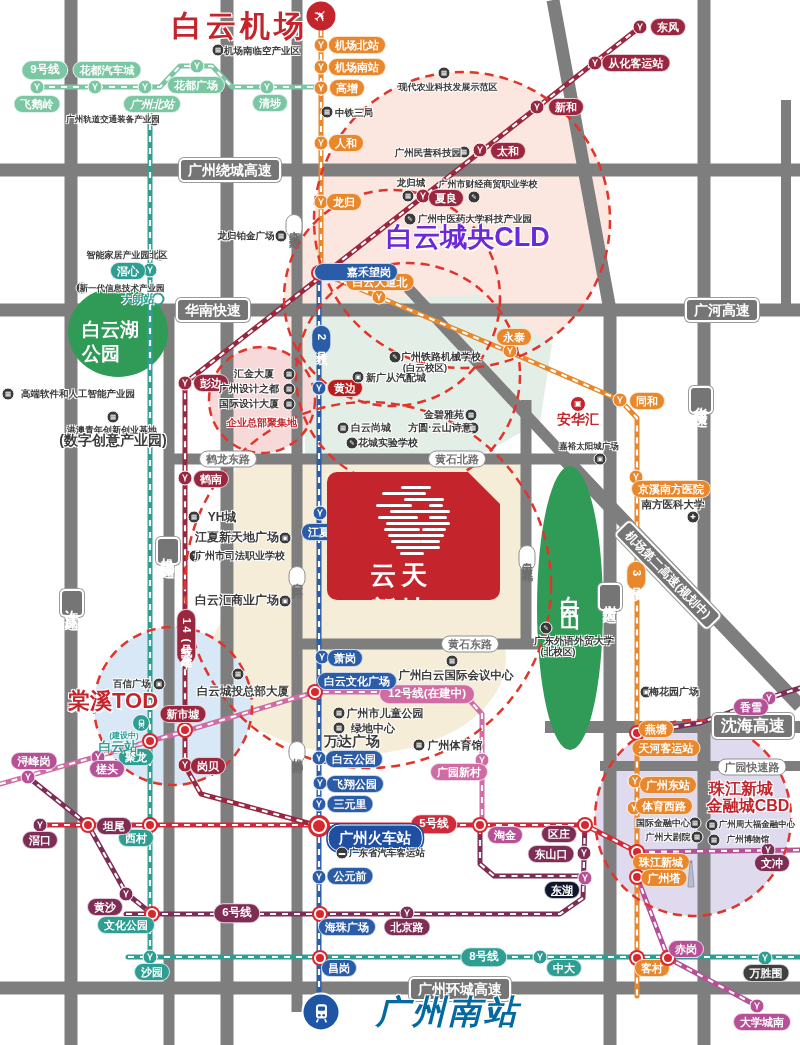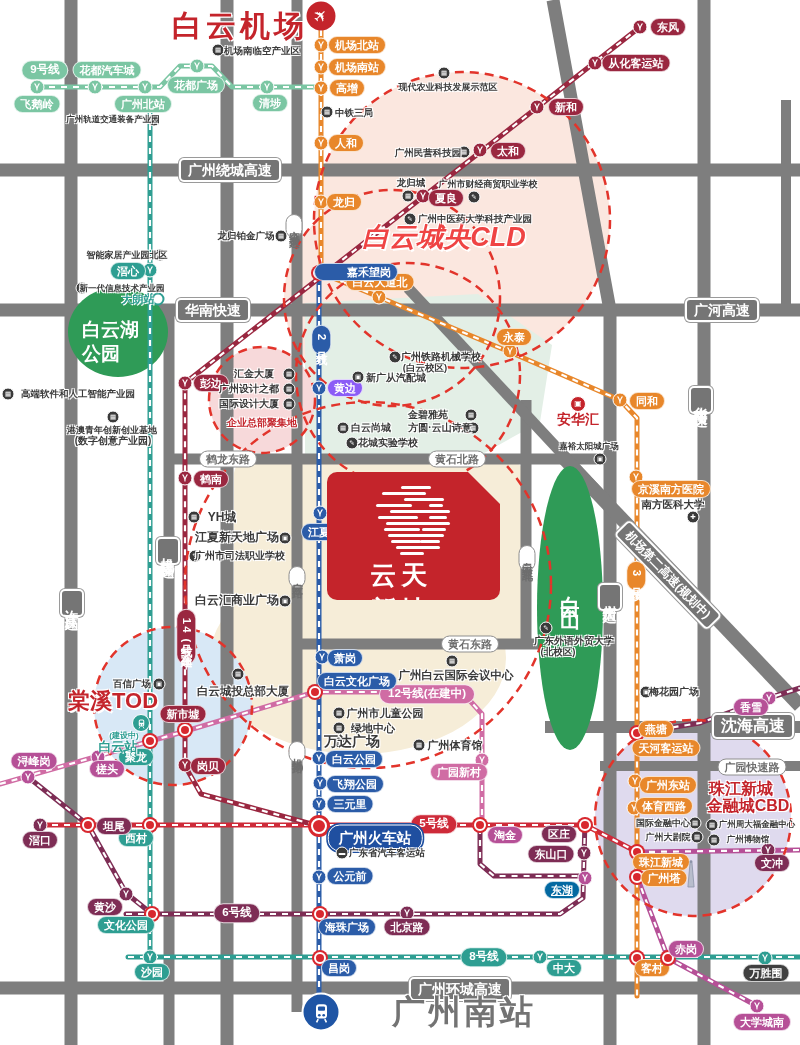--- a/index.html
+++ b/index.html
@@ -131,21 +131,21 @@
       <svg viewBox="0 0 10 10" width="9" height="9">
         <path d="M1.6 1 C3.1 3.8 4.3 4.3 4.45 8.8 L5.55 8.8 C5.7 4.3 6.9 3.8 8.4 1 L6.7 1 C5.9 2.7 5.4 3.3 5 4.7 C4.6 3.3 4.1 2.7 3.3 1 Z" fill="#fff"></path>
       </svg>
     </div>
     <div class="abs pill" style="left: 107px; top: 70px; background: rgb(123, 198, 163);">花都汽车城</div>
     <div class="abs icn" style="left: 145px; top: 87px; width: 13px; height: 13px; background: rgb(123, 198, 163); border: 1px solid rgb(255, 255, 255);">
       <svg viewBox="0 0 10 10" width="9" height="9">
         <path d="M1.6 1 C3.1 3.8 4.3 4.3 4.45 8.8 L5.55 8.8 C5.7 4.3 6.9 3.8 8.4 1 L6.7 1 C5.9 2.7 5.4 3.3 5 4.7 C4.6 3.3 4.1 2.7 3.3 1 Z" fill="#fff"></path>
       </svg>
     </div>
-    <div class="abs pill" style="left: 143px; top: 104px; background: rgb(123, 198, 163);">广州北站</div>
+    <div class="abs pill" style="left: 152px; top: 104px; background: rgb(123, 198, 163); font-style: italic;">广州北站</div>
     <div class="abs icn" style="left: 197px; top: 66px; width: 13px; height: 13px; background: rgb(123, 198, 163); border: 1px solid rgb(255, 255, 255);">
       <svg viewBox="0 0 10 10" width="9" height="9">
         <path d="M1.6 1 C3.1 3.8 4.3 4.3 4.45 8.8 L5.55 8.8 C5.7 4.3 6.9 3.8 8.4 1 L6.7 1 C5.9 2.7 5.4 3.3 5 4.7 C4.6 3.3 4.1 2.7 3.3 1 Z" fill="#fff"></path>
       </svg>
     </div>
     <div class="abs pill" style="left: 196px; top: 85px; background: rgb(123, 198, 163);">花都广场</div>
     <div class="abs icn" style="left: 267px; top: 87px; width: 13px; height: 13px; background: rgb(123, 198, 163); border: 1px solid rgb(255, 255, 255);">
       <svg viewBox="0 0 10 10" width="9" height="9">
         <path d="M1.6 1 C3.1 3.8 4.3 4.3 4.45 8.8 L5.55 8.8 C5.7 4.3 6.9 3.8 8.4 1 L6.7 1 C5.9 2.7 5.4 3.3 5 4.7 C4.6 3.3 4.1 2.7 3.3 1 Z" fill="#fff"></path>
       </svg>
@@ -292,21 +292,21 @@
     <div class="abs pill" style="left: 208px; top: 766px; background: rgb(154, 39, 64);">岗贝</div>
     <div class="abs icn" style="left: 319px; top: 273px; width: 16px; height: 16px; background: rgb(216, 40, 47);">
       <div style="width: 8px; height: 8px; border-radius: 50%; background: rgb(216, 40, 47); border: 2.5px solid rgb(255, 255, 255);"></div>
     </div>
     <div class="abs pill" style="left: 356px; top: 272px; background: rgb(43, 92, 168); padding-left: 32px;">嘉禾望岗</div>
     <div class="abs icn" style="left: 319px; top: 388px; width: 13px; height: 13px; background: rgb(43, 92, 168); border: 1px solid rgb(255, 255, 255);">
       <svg viewBox="0 0 10 10" width="9" height="9">
         <path d="M1.6 1 C3.1 3.8 4.3 4.3 4.45 8.8 L5.55 8.8 C5.7 4.3 6.9 3.8 8.4 1 L6.7 1 C5.9 2.7 5.4 3.3 5 4.7 C4.6 3.3 4.1 2.7 3.3 1 Z" fill="#fff"></path>
       </svg>
     </div>
-    <div class="abs pill" style="left: 345px; top: 388px; background: #8b5cf6;">黄边</div>
+    <div class="abs pill" style="left: 345px; top: 388px; background: #b91c1c;">黄边</div>
     <div class="abs icn" style="left: 320px; top: 513px; width: 13px; height: 13px; background: rgb(43, 92, 168); border: 1px solid rgb(255, 255, 255);">
       <svg viewBox="0 0 10 10" width="9" height="9">
         <path d="M1.6 1 C3.1 3.8 4.3 4.3 4.45 8.8 L5.55 8.8 C5.7 4.3 6.9 3.8 8.4 1 L6.7 1 C5.9 2.7 5.4 3.3 5 4.7 C4.6 3.3 4.1 2.7 3.3 1 Z" fill="#fff"></path>
       </svg>
     </div>
     <div class="abs pill" style="left: 319px; top: 532px; background: rgb(43, 92, 168);">江夏</div>
     <div class="abs icn" style="left: 322px; top: 657px; width: 13px; height: 13px; background: rgb(43, 92, 168); border: 1px solid rgb(255, 255, 255);">
       <svg viewBox="0 0 10 10" width="9" height="9">
         <path d="M1.6 1 C3.1 3.8 4.3 4.3 4.45 8.8 L5.55 8.8 C5.7 4.3 6.9 3.8 8.4 1 L6.7 1 C5.9 2.7 5.4 3.3 5 4.7 C4.6 3.3 4.1 2.7 3.3 1 Z" fill="#fff"></path>
       </svg>
@@ -424,21 +424,21 @@
       <svg viewBox="0 0 10 10" width="9" height="9">
         <path d="M1.6 1 C3.1 3.8 4.3 4.3 4.45 8.8 L5.55 8.8 C5.7 4.3 6.9 3.8 8.4 1 L6.7 1 C5.9 2.7 5.4 3.3 5 4.7 C4.6 3.3 4.1 2.7 3.3 1 Z" fill="#fff"></path>
       </svg>
     </div>
     <div class="abs pill" style="left: 551px; top: 854px; background: rgb(126, 45, 85);">东山口</div>
     <div class="abs icn" style="left: 585px; top: 878px; width: 13px; height: 13px; background: rgb(182, 80, 151); border: 1px solid rgb(255, 255, 255);">
       <svg viewBox="0 0 10 10" width="9" height="9">
         <path d="M1.6 1 C3.1 3.8 4.3 4.3 4.45 8.8 L5.55 8.8 C5.7 4.3 6.9 3.8 8.4 1 L6.7 1 C5.9 2.7 5.4 3.3 5 4.7 C4.6 3.3 4.1 2.7 3.3 1 Z" fill="#fff"></path>
       </svg>
     </div>
-    <div class="abs pill" style="left: 562px; top: 890px; background: #0369a1; text-decoration: underline;">东湖</div>
+    <div class="abs pill" style="left: 562px; top: 890px; background: #0f172a; text-decoration: underline;">东湖</div>
     <div class="abs icn" style="left: 585px; top: 825px; width: 16px; height: 16px; background: rgb(216, 40, 47);">
       <div style="width: 8px; height: 8px; border-radius: 50%; background: rgb(216, 40, 47); border: 2.5px solid rgb(255, 255, 255);"></div>
     </div>
     <div class="abs pill" style="left: 559px; top: 834px; background: rgb(126, 45, 85);">区庄</div>
     <div class="abs icn" style="left: 480px; top: 825px; width: 16px; height: 16px; background: rgb(216, 40, 47);">
       <div style="width: 8px; height: 8px; border-radius: 50%; background: rgb(216, 40, 47); border: 2.5px solid rgb(255, 255, 255);"></div>
     </div>
     <div class="abs pill" style="left: 505px; top: 835px; background: rgb(182, 80, 151);">淘金</div>
     <div class="abs icn" style="left: 482px; top: 760px; width: 13px; height: 13px; background: rgb(208, 108, 164); border: 1px solid rgb(255, 255, 255);">
       <svg viewBox="0 0 10 10" width="9" height="9">
@@ -481,26 +481,26 @@
     <div class="abs" style="left: 375px; top: 838px; background: rgb(31, 79, 160); color: rgb(255, 255, 255); font-weight: bold; font-size: 14.5px; padding: 3px 10px; border-radius: 12px; border: 1.5px solid rgb(255, 255, 255); box-shadow: rgb(31, 79, 160) 0px 0px 0px 1.5px;">广州火车站</div>
     <div class="abs icn" style="left: 321px; top: 1012px; width: 35px; height: 35px; background: rgb(31, 85, 165); border: 2px solid rgb(255, 255, 255);">
       <svg viewBox="0 0 20 20" width="22" height="22">
         <rect x="5" y="2.5" width="10" height="13" rx="3" fill="#fff"></rect>
         <rect x="6.8" y="4.5" width="6.4" height="4" rx="1" fill="#1f55a5"></rect>
         <circle cx="8" cy="12.5" r="1.2" fill="#1f55a5"></circle>
         <circle cx="12" cy="12.5" r="1.2" fill="#1f55a5"></circle>
         <path d="M7 16 L5.5 19 M13 16 L14.5 19" stroke="#fff" stroke-width="1.5"></path>
       </svg>
     </div>
-    <div class="abs title" style="left: 464px; top: 1012px; color: #737373; font-size: 33px; letter-spacing: 3px;">广州南站</div>
+    <div class="abs title" style="left: 448px; top: 1012px; color: #0369a1; font-size: 33px; letter-spacing: 3px; font-style: italic;">广州南站</div>
     <div class="abs icn" style="left: 321px; top: 16px; width: 29px; height: 29px; background: rgb(196, 36, 43);">
       <span style="color:#fff;font-size:17px;transform:rotate(-45deg)">✈</span>
     </div>
     <div class="abs title" style="left: 240px; top: 26px; color: rgb(196, 36, 43); font-size: 30px; letter-spacing: 4px;">白云机场</div>
-    <div class="abs title" style="left: 444px; top: 237px; color: #ef4444; font-size: 27px; font-style: italic;">白云城央CLD</div>
+    <div class="abs title" style="left: 468px; top: 237px; color: #6d28d9; font-size: 27px;">白云城央CLD</div>
     <div class="abs title" style="left: 113px; top: 701px; color: rgb(196, 36, 43); font-size: 22px;">棠溪TOD</div>
     <div class="abs title" style="left: 741px; top: 789px; color: rgb(196, 36, 43); font-size: 16px;">珠江新城</div>
     <div class="abs title" style="left: 748px; top: 806px; color: rgb(196, 36, 43); font-size: 16px;">金融城CBD</div>
     <div class="ylogo" style="left: 327px; top: 472px; width: 173px; height: 128px; clip-path: polygon(0px 0px, 141px 0px, 173px 32px, 173px 128px, 0px 128px);">
       <div class="bar" style="top: 14px; left: 73.5px; width: 30px;"></div>
       <div class="bar" style="top: 20px; left: 54.5px; width: 44px;"></div>
       <div class="bar" style="top: 26px; left: 76.5px; width: 40px;"></div>
       <div class="bar" style="top: 32px; left: 48.5px; width: 36px;"></div>
       <div class="bar" style="top: 32px; left: 101.5px; width: 14px;"></div>
       <div class="bar" style="top: 38px; left: 62.5px; width: 60px;"></div>
@@ -561,21 +561,21 @@
     </div>
     <div class="abs lmk" style="left: 122px; top: 289px; font-size: 8.5px;">新一代信息技术产业园</div>
     <div class="abs icn" style="left: 8px; top: 394px; width: 11px; height: 11px; background: rgb(58, 58, 58); border: 1px solid rgb(255, 255, 255);">
       <span style="color:#fff;font-size:6.5px;line-height:1">▦</span>
     </div>
     <div class="abs lmk" style="left: 78px; top: 394px; font-size: 9.5px;">高端软件和人工智能产业园</div>
     <div class="abs icn" style="left: 113px; top: 417px; width: 11px; height: 11px; background: rgb(58, 58, 58); border: 1px solid rgb(255, 255, 255);">
       <span style="color:#fff;font-size:6.5px;line-height:1">▦</span>
     </div>
     <div class="abs lmk" style="left: 112px; top: 430px; font-size: 9px;">港澳青年创新创业基地</div>
-    <div class="abs lmk" style="left: 113px; top: 441px; font-size: 10px;">(数字创意产业园)</div>
+    <div class="abs lmk" style="left: 113px; top: 441px; font-size: 14px;">(数字创意产业园)</div>
     <div class="abs icn" style="left: 289px; top: 374px; width: 11px; height: 11px; background: rgb(58, 58, 58); border: 1px solid rgb(255, 255, 255);">
       <span style="color:#fff;font-size:6.5px;line-height:1">▦</span>
     </div>
     <div class="abs lmk" style="left: 254px; top: 374px; font-size: 10px;">汇金大厦</div>
     <div class="abs icn" style="left: 289px; top: 389px; width: 11px; height: 11px; background: rgb(58, 58, 58); border: 1px solid rgb(255, 255, 255);">
       <span style="color:#fff;font-size:6.5px;line-height:1">▦</span>
     </div>
     <div class="abs lmk" style="left: 249px; top: 389px; font-size: 10px;">广州设计之都</div>
     <div class="abs icn" style="left: 289px; top: 404px; width: 11px; height: 11px; background: rgb(58, 58, 58); border: 1px solid rgb(255, 255, 255);">
       <span style="color:#fff;font-size:6.5px;line-height:1">▦</span>
@@ -587,21 +587,21 @@
     </div>
     <div class="abs lmk" style="left: 441px; top: 357px; font-size: 10px;">广州铁路机械学校</div>
     <div class="abs lmk" style="left: 425px; top: 368px; font-size: 9.5px;">(白云校区)</div>
     <div class="abs icn" style="left: 358px; top: 377px; width: 11px; height: 11px; background: rgb(58, 58, 58); border: 1px solid rgb(255, 255, 255);">
       <span style="color:#fff;font-size:6.5px;line-height:1">▣</span>
     </div>
     <div class="abs lmk" style="left: 396px; top: 378px; font-size: 10px;">新广从汽配城</div>
     <div class="abs icn" style="left: 471px; top: 415px; width: 11px; height: 11px; background: rgb(58, 58, 58); border: 1px solid rgb(255, 255, 255);">
       <span style="color:#fff;font-size:6.5px;line-height:1">▦</span>
     </div>
-    <div class="abs lmk" style="left: 428px; top: 415px; font-size: 10px; text-align: right;">金碧雅苑</div>
+    <div class="abs lmk" style="left: 444px; top: 415px; font-size: 10px; text-align: right;">金碧雅苑</div>
     <div class="abs icn" style="left: 473px; top: 428px; width: 11px; height: 11px; background: rgb(58, 58, 58); border: 1px solid rgb(255, 255, 255);">
       <span style="color:#fff;font-size:6.5px;line-height:1">▦</span>
     </div>
     <div class="abs lmk" style="left: 440px; top: 428px; font-size: 10px;">方圆·云山诗意</div>
     <div class="abs icn" style="left: 343px; top: 428px; width: 11px; height: 11px; background: rgb(58, 58, 58); border: 1px solid rgb(255, 255, 255);">
       <span style="color:#fff;font-size:6.5px;line-height:1">▦</span>
     </div>
     <div class="abs lmk" style="left: 371px; top: 428px; font-size: 10px;">白云尚城</div>
     <div class="abs icn" style="left: 352px; top: 443px; width: 11px; height: 11px; background: rgb(58, 58, 58); border: 1px solid rgb(255, 255, 255);">
       <span style="color:#fff;font-size:6.5px;line-height:1">✎</span>

